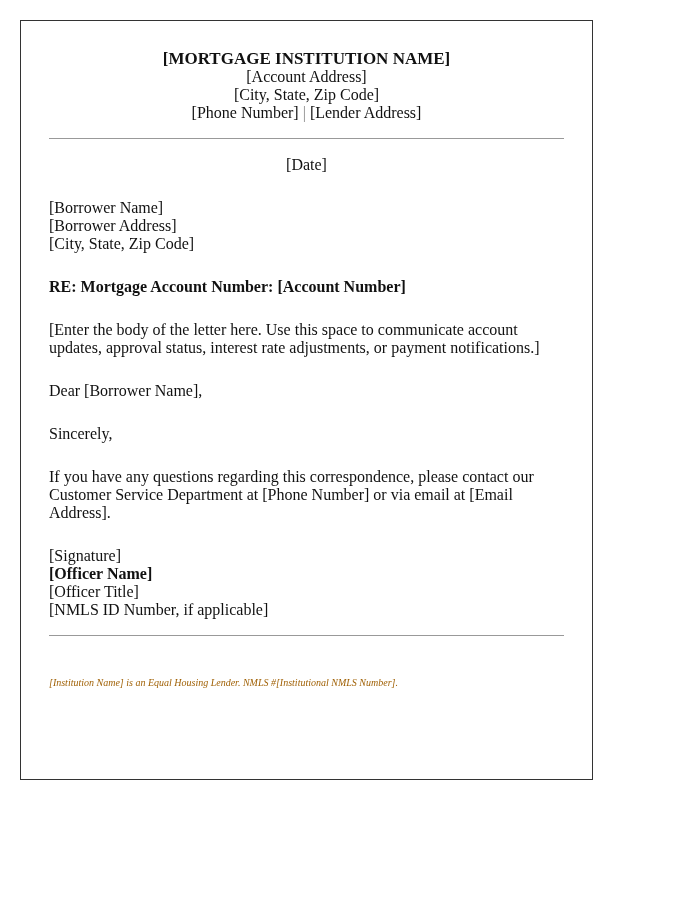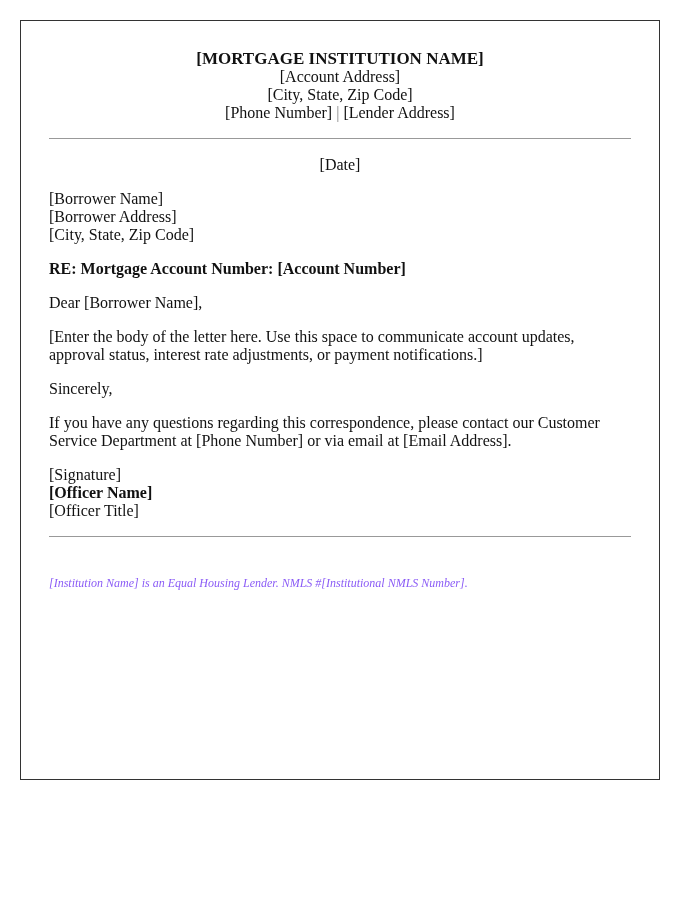--- a/index.html
+++ b/index.html
@@ -1,33 +1,33 @@
 <!DOCTYPE html>
 <html><head>
 <meta charset="utf-8">
 <style>
   html, body { margin: 0; padding: 0; background: #ffffff; }
   body { width: 700px; height: 900px; position: relative; font-family: "Liberation Serif", serif; color: #111; }
   .letter {
     position: absolute; left: 20px; top: 20px;
-    width: 640px; height: 760px;
+    width: 573px; height: 760px;
     border: 1px solid #333;
     box-sizing: border-box;
     padding: 28px 28px 0 28px;
     font-size: 16px; line-height: 18px;
   }
   .header { text-align: center; }
   .inst-name { font-weight: bold; font-size: 17px; line-height: 19px; }
   .pipe { color: #888; }
   hr.rule { border: none; border-top: 1px solid #999; margin: 16px 0 17px 0; }
   .date { text-align: center; }
-  .block { margin-top: 16px; font-family: Liberation Serif, serif; }
+  .block { margin-top: 25px; font-family: Liberation Serif, serif; }
   .bold { font-weight: bold; }
   p { margin: 0; }
-  .footer { font-style: italic; font-size: 12px; color: #8b5cf6; line-height: 15px; margin-top: 39px; }
+  .footer { font-style: italic; font-size: 10px; color: #a16207; line-height: 15px; margin-top: 39px; }
 </style>
 </head>
 <body>
 
 <div class="letter">
   <div class="header">
     <div class="inst-name">[MORTGAGE INSTITUTION NAME]</div>
     <div>[Account Address]</div>
     <div>[City, State, Zip Code]</div>
     <div>
@@ -44,30 +44,31 @@
   <div class="block">
     <div>[Borrower Name]</div>
     <div>[Borrower Address]</div>
     <div>[City, State, Zip Code]</div>
   </div>
 
   <div class="block bold">
     <div>RE: Mortgage Account Number: [Account Number]</div>
   </div>
 
+  <p class="block">[Enter the body of the letter here. Use this space to communicate account updates, approval status, interest rate adjustments, or payment notifications.]</p>
+
   <p class="block">Dear [Borrower Name],</p>
-
-  <p class="block">[Enter the body of the letter here. Use this space to communicate account updates, approval status, interest rate adjustments, or payment notifications.]</p>
 
   <p class="block">Sincerely,</p>
 
   <p class="block">If you have any questions regarding this correspondence, please contact our Customer Service Department at [Phone Number] or via email at [Email Address].</p>
 
   <div class="block">
     <div>[Signature]</div>
     <div class="bold">[Officer Name]</div>
     <div>[Officer Title]</div>
+    <div>[NMLS ID Number, if applicable]</div>
   </div>
 
   <hr class="rule">
 
   <div class="footer">[Institution Name] is an Equal Housing Lender. NMLS #[Institutional NMLS Number].</div>
 </div>
 
 </body></html>

